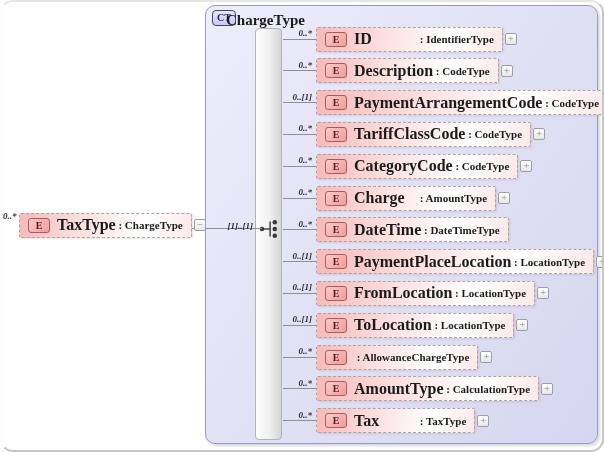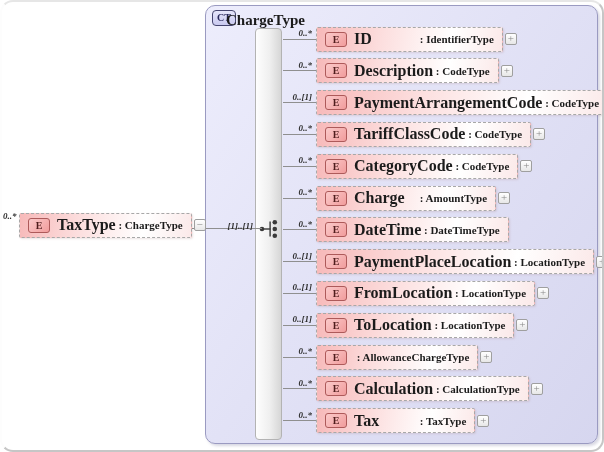--- a/index.html
+++ b/index.html
@@ -229,21 +229,21 @@
     <div class="toggle">+</div>
   </div>
 
   <div class="el-row child-row" style="top: 375.8px;">
     <span class="card-label row-card">0..*</span>
     <div class="branch"></div>
     <div class="el-box">
       <span class="e-badge">
         <span class="badge-letter">E</span>
       </span>
-      <span class="el-name">Calculation</span>
+      <span class="el-name">AmountType</span>
       <span class="el-type"> : CalculationType</span>
     </div>
     <div class="toggle">+</div>
   </div>
 
   <div class="el-row child-row" style="top: 407.6px;">
     <span class="card-label row-card">0..*</span>
     <div class="branch"></div>
     <div class="el-box">
       <span class="e-badge">

